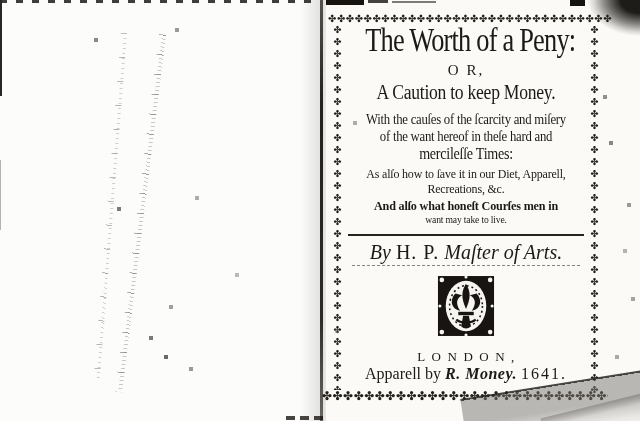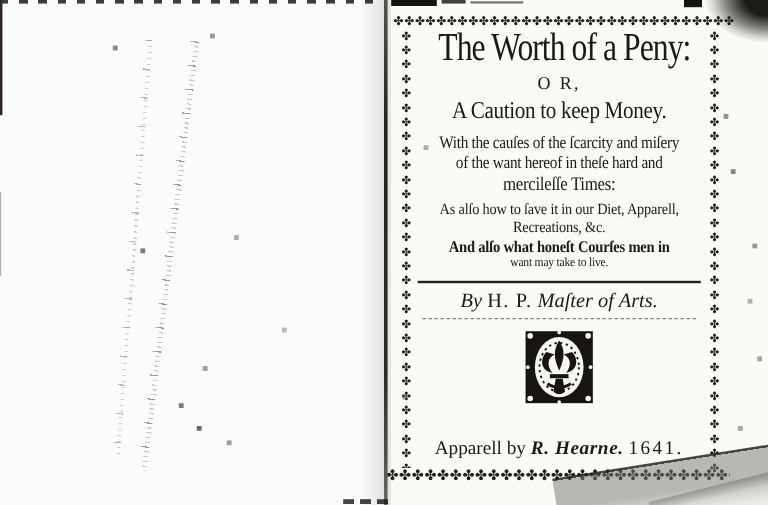--- a/index.html
+++ b/index.html
@@ -74,21 +74,21 @@
   .t-title{top:22px;font-size:33px;letter-spacing:-1px;transform:scaleX(.8);}
   .t-or{top:62px;font-size:15px;letter-spacing:2px;}
   .t-sub{top:81px;font-size:20px;letter-spacing:-.3px;transform:scaleX(.88);}
   .t-arg{font-size:14.5px;letter-spacing:-.3px;transform:scaleX(.88);}
   .a0{top:111px;} .a1{top:128px;} .a2{top:145px;font-size:16px;}
   .t-note{font-size:13px;letter-spacing:-.2px;transform:scaleX(.92);}
   .n0{top:166px;} .n1{top:181px;}
   .m0{top:198px;font-size:13.5px;font-weight:bold;transform:scaleX(.9);}
   .m1{top:214px;font-size:10.5px;}
   .rule1{position:absolute;top:234px;left:8px;right:8px;border-top:2px solid #26221c;}
-  .t-by{top:241px;font-size:17px;font-style:italic;}
+  .t-by{top:241px;font-size:20px;font-style:italic;}
   .t-by .roman{font-style:normal;letter-spacing:1px;}
   .rule2{position:absolute;top:265px;left:12px;right:12px;border-top:1px dashed #6b665e;opacity:.8;}
   .device-wrap{position:absolute;top:274px;left:50%;margin-left:-29px;width:58px;height:64px;}
   .t-london{top:349px;font-size:13px;letter-spacing:6.5px;padding-left:6px;}
   .t-imprint{top:365px;font-size:16px;}
   .t-imprint .printer{font-style:italic;font-weight:bold;letter-spacing:.5px;}
   .t-imprint .year{letter-spacing:2px;}
 </style>
 </head>
 <body>
@@ -159,23 +159,24 @@
         <circle cx="57" cy="33" r="1.6" fill="#f7f5f0"></circle>
         <path d="M30 10 C25 18 25 25 30 36 C35 25 35 18 30 10 Z" fill="#171412"></path>
         <path d="M19 20 C13 26 14 36 24 38 C19 31 20 25 26 22 Z" fill="#171412"></path>
         <path d="M41 20 C47 26 46 36 36 38 C41 31 40 25 34 22 Z" fill="#171412"></path>
         <rect x="22" y="39" width="16" height="3.5" fill="#171412"></rect>
         <path d="M27 43 L33 43 L35 54 C32 57 28 57 25 54 Z" fill="#171412"></path>
         <path d="M20 47 C24 51 36 51 40 47" stroke="#171412" stroke-width="2.4" fill="none"></path>
       </svg>
     </div>
 
+    <div class="tline t-london">LONDON,</div>
     <div class="tline t-imprint">
       <span>Apparell by</span>
-      <span class="printer">R. Hearne.</span>
+      <span class="printer">R. Money.</span>
       <span class="year">1641.</span>
     </div>
   </div>
 
   <div class="right-specks"></div>
   <div class="curl-shadow"></div>
   <div class="curl-shadow2"></div>
 </div>
 
 </body></html>

